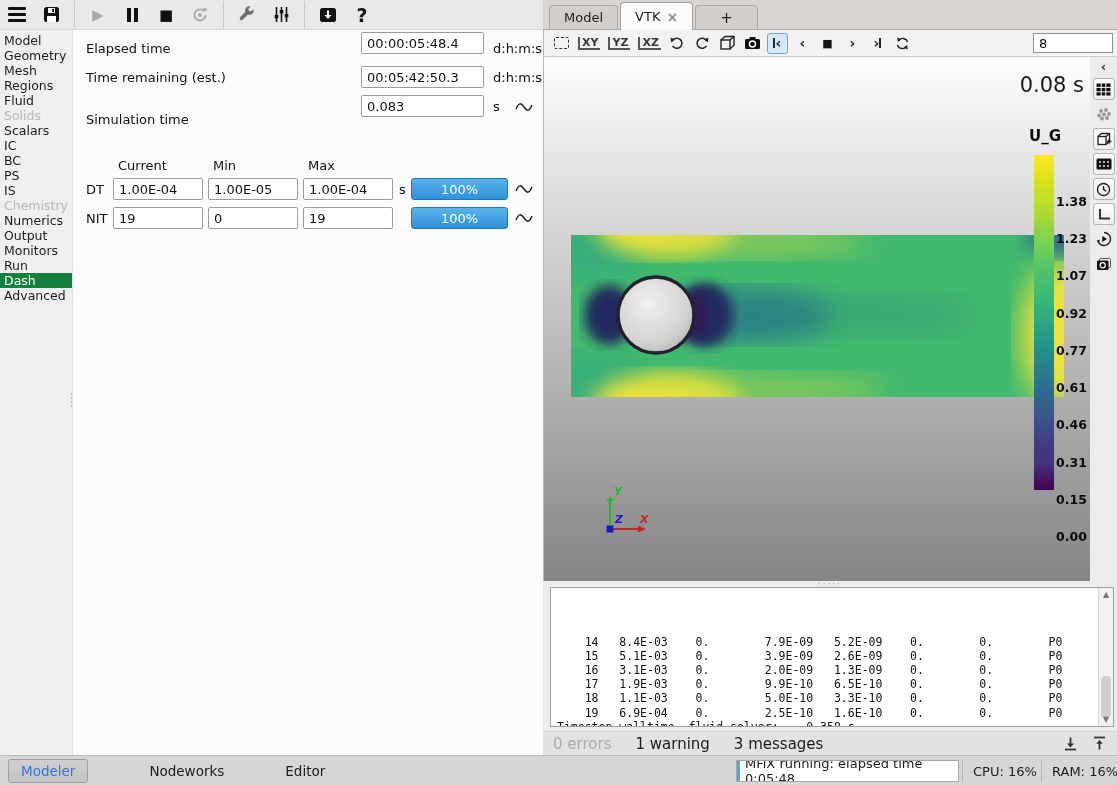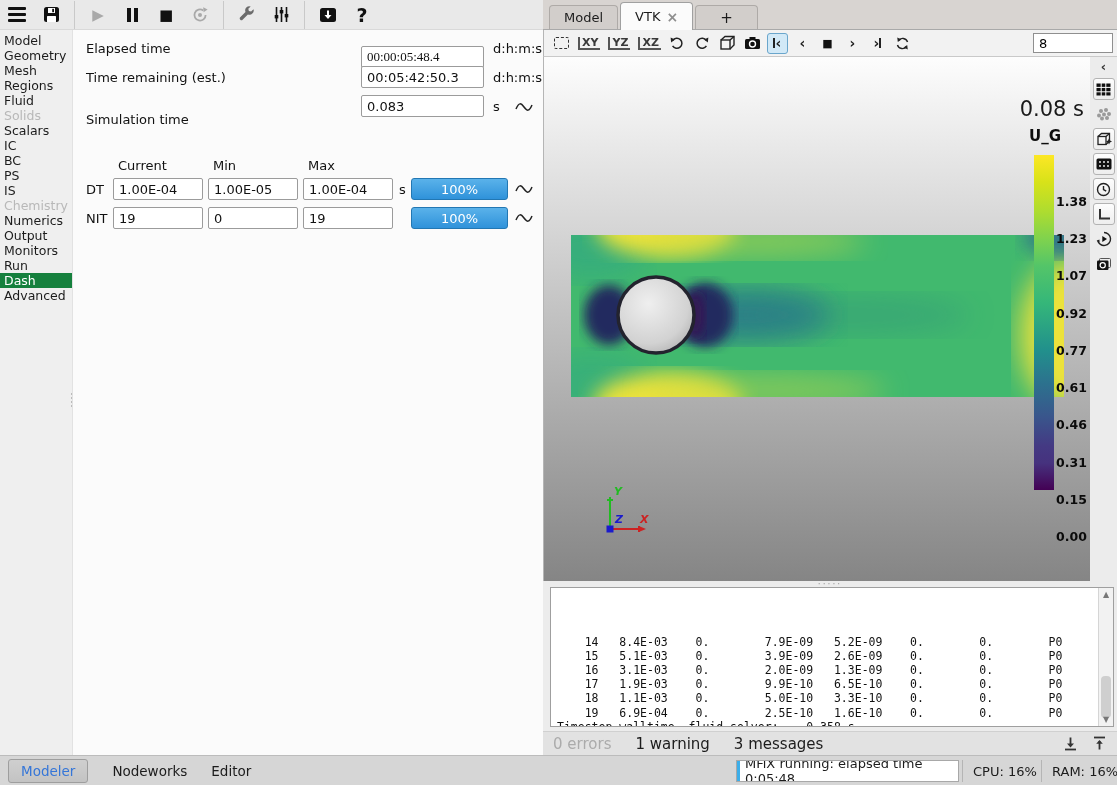--- a/index.html
+++ b/index.html
@@ -59,21 +59,21 @@
   .axislbl { font-size:11px; font-weight:bold; color:#3a3a3a; border-left:2px solid #555;
              border-bottom:2px solid #555; padding:0 2px 0 2px; line-height:11px; }
   .resetview { width:15px; height:12px; border:1.5px dashed #333; border-radius:2px; }
   .navglyph { font-size:14px; color:#222; font-weight:bold; line-height:1; }
   .navbar-bar { display:inline-block; width:2px; height:10px; background:#222; }
   .stopglyph { font-size:11px; color:#111; }
   .frame-input { margin-left:auto; margin-right:4px; width:80px; height:20px; border:1px solid #8f8f8f;
                  background:#fff; font-size:13px; padding:0 5px; font-family:inherit; }
   .viewport { position:absolute; left:543px; top:57px; width:547px; height:524px;
               background:linear-gradient(#fdfdfd, #858585); border-left:1px solid #b5b5b5; overflow:hidden; }
-  .timedisp { position:absolute; right:6px; top:16px; font-size:21px; color:#1a1a1a;margin-top:24px; }
+  .timedisp { position:absolute; right:6px; top:16px; font-size:21px; color:#1a1a1a; }
   .band { position:absolute; left:27px; top:178px; width:493px; height:162px; }
   .cbar-title { position:absolute; left:478px; top:70px; width:46px; text-align:center;
                 font-size:15px; font-weight:bold; color:#0d0d0d; }
   .cbar { position:absolute; left:490px; top:98px; width:20px; height:335px;
           background:linear-gradient(#fde725 0%,#d8e219 8%,#addc30 17%,#7ad151 26%,#54c568 33%,
                      #35b779 44%,#21918c 58%,#2c728e 68%,#39568c 78%,#443983 87%,#46327e 92%,#440154 100%); }
   .cbar-ticks { position:absolute; left:512px; top:91px; height:349px; width:34px;
                 display:flex; flex-direction:column; justify-content:space-between;margin-top:47px; }
   .cbar-ticks div { font-size:12.5px; font-weight:bold; color:#0b0b0b; line-height:14px; }
   .axes-triad { position:absolute; left:52px; top:428px; }
@@ -99,21 +99,21 @@
                font-size:9px; letter-spacing:2px; line-height:6px; }
   
   .statusrow { position:absolute; left:543px; top:731px; right:0; height:24px; background:#e2e2e2;
                display:flex; align-items:center; font-size:15px; border-top:1px solid #d0d0d0; }
   .st-err { color:#ababab; margin-left:10px; }
   .st-warn { color:#1c1c1c; margin-left:24px; }
   .st-msg { color:#1c1c1c; margin-left:24px; }
   .st-icons { margin-left:auto; display:flex; gap:14px; margin-right:10px; }
   
   .bottombar { position:absolute; left:0; top:755px; width:1117px; height:30px; background:#d6d6d6;
-               border-top:1px solid #bcbcbc; display:flex; align-items:center; font-size:13.5px; }
+               border-top:1px solid #bcbcbc; display:flex; align-items:center; font-size:13.5px;gap:37px; }
   .mode-btn { margin-left:8px; padding:3px 12px; border:1px solid #9e9e9e; border-radius:3px;
               background:linear-gradient(#cfcfcf,#c3c3c3); color:#3576d8; }
   .mode-lbl { margin-left:24px; color:#1c1c1c; }
   .runbox { position:absolute; left:736px; top:4px; width:223px; height:22px; background:#fff;
             border:1px solid #a8a8a8; font-size:13px; display:flex; align-items:center;
             padding-left:5px; overflow:hidden; }
   .runbox::before { content:""; position:absolute; left:0; top:0; bottom:0; width:3px; background:#3daee9; }
   .sysstat { position:absolute; top:4px; height:22px; display:flex; align-items:center;
              border-left:1px solid #b5b5b5; padding-left:10px; font-size:13px; color:#1c1c1c; }
   svg { display:block; }
@@ -257,21 +257,21 @@
         <span>Dash</span>
       </div>
       <div class="nav-item state-normal">
         <span>Advanced</span>
       </div>
     </div>
   <div class="splitter-handle"></div>
 
   <div class="panel">
     <span class="flabel" style="top:11px">Elapsed time</span>
-    <input class="tinput" style="left: 288px; top: 16px; width: 123px; font-family: Liberation Serif, serif;" value="00:00:05:48.4">
+    <input class="tinput" style="left: 288px; top: 2px; width: 123px;" value="00:00:05:48.4">
     <span class="funit" style="left:420px; top:11px">d:h:m:s</span>
 
     <span class="flabel" style="top:40px">Time remaining (est.)</span>
     <input class="tinput" style="left: 288px; top: 36px; width: 123px;" value="00:05:42:50.3">
     <span class="funit" style="left:420px; top:40px">d:h:m:s</span>
 
     <span class="flabel" style="top:82px">Simulation time</span>
     <input class="tinput" style="left: 288px; top: 65px; width: 123px;" value="0.083">
     <span class="funit" style="left:420px; top:69px">s</span>
     <svg class="squig" style="left:441px; top:70px" viewBox="0 0 20 14">

